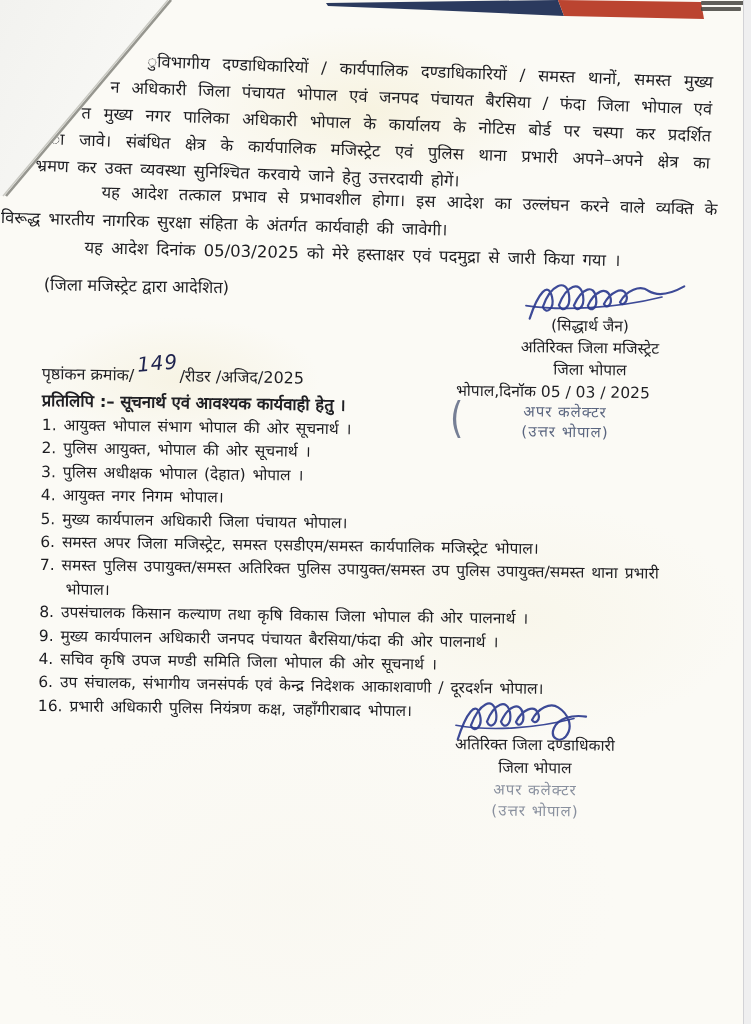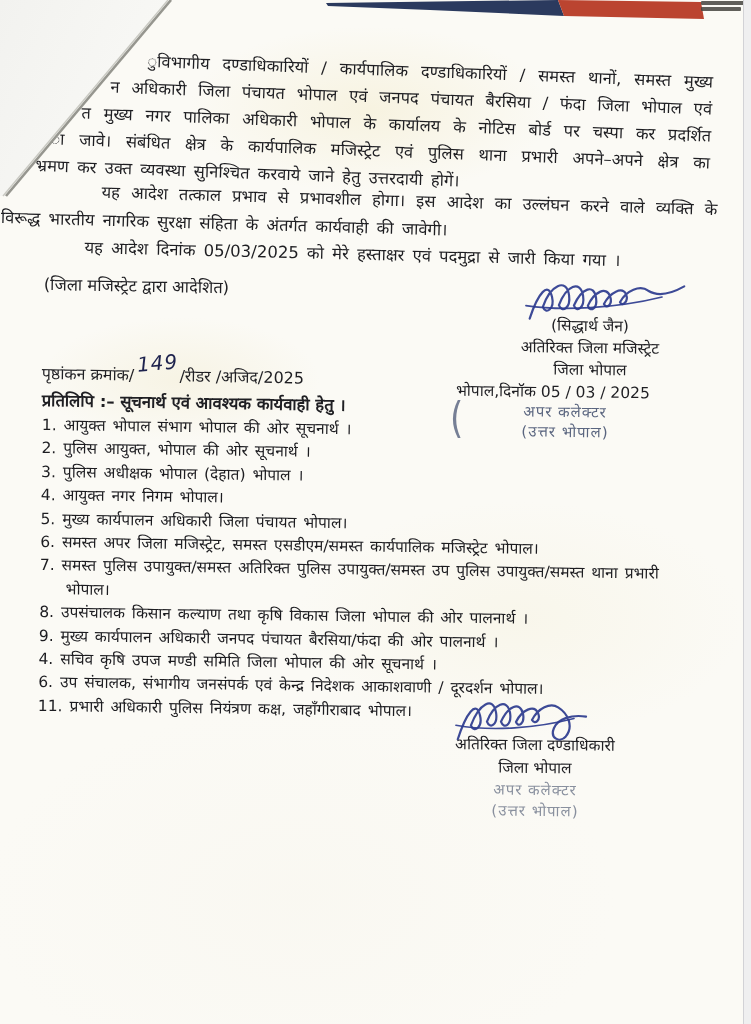--- a/index.html
+++ b/index.html
@@ -103,21 +103,21 @@
     <div class="list-item"><span>2.</span> <span>पुलिस आयुक्त, भोपाल की ओर सूचनार्थ ।</span></div>
     <div class="list-item"><span>3.</span> <span>पुलिस अधीक्षक भोपाल (देहात) भोपाल ।</span></div>
     <div class="list-item"><span>4.</span> <span>आयुक्त नगर निगम भोपाल।</span></div>
     <div class="list-item"><span>5.</span> <span>मुख्य कार्यपालन अधिकारी जिला पंचायत भोपाल।</span></div>
     <div class="list-item"><span>6.</span> <span>समस्त अपर जिला मजिस्ट्रेट, समस्त एसडीएम/समस्त कार्यपालिक मजिस्ट्रेट  भोपाल।</span></div>
     <div class="list-item"><span>7.</span> <span>समस्त पुलिस उपायुक्त/समस्त अतिरिक्त पुलिस उपायुक्त/समस्त उप पुलिस उपायुक्त/समस्त थाना प्रभारी भोपाल।</span></div>
     <div class="list-item"><span>8.</span> <span>उपसंचालक किसान कल्याण तथा कृषि विकास जिला भोपाल की ओर पालनार्थ ।</span></div>
     <div class="list-item"><span>9.</span> <span>मुख्य कार्यपालन अधिकारी जनपद पंचायत बैरसिया/फंदा की ओर पालनार्थ ।</span></div>
     <div class="list-item"><span>4.</span> <span>सचिव कृषि उपज मण्डी समिति जिला भोपाल की ओर सूचनार्थ ।</span></div>
     <div class="list-item"><span>6.</span> <span>उप संचालक, संभागीय जनसंपर्क एवं केन्द्र निदेशक आकाशवाणी  / दूरदर्शन भोपाल।</span></div>
-    <div class="list-item"><span>11.</span> <span>प्रभारी अधिकारी पुलिस नियंत्रण कक्ष, जहाँगीराबाद भोपाल।</span></div>
+    <div class="list-item"><span>16.</span> <span>प्रभारी अधिकारी पुलिस नियंत्रण कक्ष, जहाँगीराबाद भोपाल।</span></div>
   </div>
 
   <svg class="sec" style="left:452px;top:692px;transform:rotate(.6deg);" width="150" height="52" viewBox="0 0 150 52">
     <path class="sig-ink" stroke-width="2.2" d="M6 48 C14 22 24 8 28 24 C31 36 22 42 19 34 C27 12 41 4 44 21 C46 33 38 38 35 30 C42 12 55 6 58 21 C60 33 52 38 49 30 C56 14 68 9 71 22 C73 32 66 36 64 30 C70 18 82 12 86 21 C89 28 83 33 80 28 C86 16 98 10 106 15 C116 21 122 34 114 44 C108 51 98 46 102 36 C106 26 120 22 134 24"></path>
     <path class="sig-ink" stroke-width="1.6" d="M4 34 C40 40 85 36 122 26"></path>
   </svg>
   <div class="sec ctr ln" style="left:428px;top:733px;width:214px;font-size:15.5px;transform:rotate(.6deg);">अतिरिक्त जिला दण्डाधिकारी</div>
   <div class="sec ctr ln" style="left:428px;top:756px;width:214px;font-size:15.5px;transform:rotate(.6deg);">जिला भोपाल</div>
   <div class="sec ctr ln stamp-light" style="left:428px;top:779px;width:214px;font-size:15px;transform:rotate(.6deg);">अपर कलेक्टर</div>
   <div class="sec ctr ln stamp-light" style="left:428px;top:800px;width:214px;font-size:15px;transform:rotate(.6deg);">(उत्तर भोपाल)</div>

